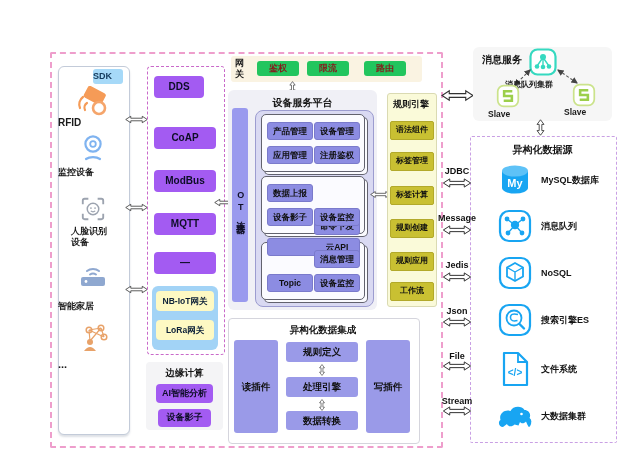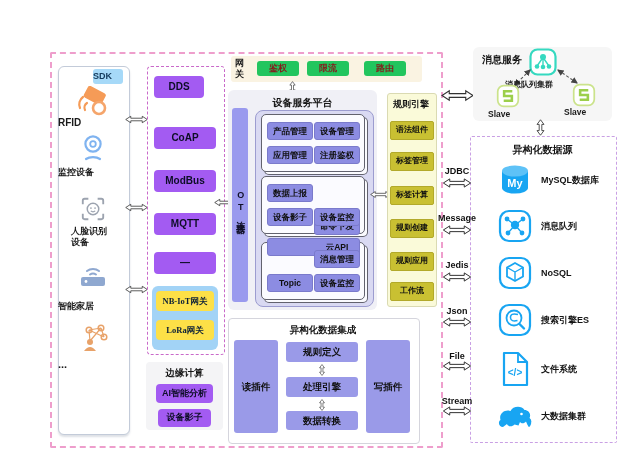--- a/index.html
+++ b/index.html
@@ -7,21 +7,21 @@
           font-family:"Liberation Sans","DejaVu Sans",sans-serif;color:#1a1a1a;}
   .abs{position:absolute;}
   .lbl{position:absolute;font-weight:bold;color:#1a1a1a;text-align:left;}
   .btn{position:absolute;display:flex;align-items:center;justify-content:center;
        font-weight:bold;color:#111;text-align:center;line-height:1.05;}
   .purple{background:#A35BF2;border-radius:4px;font-size:10px;color:#0d0d26;}
   .peri{background:#8C8CE2;border-radius:3px;font-size:8.5px;border:1px solid #7A7ACB;}
   .tall{background:#9A9AE8;border-radius:3px;font-size:9.5px;}
   .yellow{background:#C9C032;border:1px solid #B2A92A;border-radius:2px;font-size:8px;}
   .red{background:#22c55e;border-radius:3px;font-size:9px;color:#841c1c;}
-  .bluebtn{background:#fde047;border-radius:4px;font-size:8.5px;color:#0c2038;font-family:Liberation Serif, serif;}
+  .bluebtn{background:#fef9c3;border-radius:4px;font-size:8.5px;color:#0c2038;}
   .card{position:absolute;background:#FBFBFF;border:1px solid #62626E;border-radius:5px;
         box-shadow:3px 3px 0 -1px #FBFBFF,3px 3px 0 0 #62626E;}
   .panel-title{position:absolute;font-weight:bold;text-align:center;color:#141414;}
   .ds-label{position:absolute;font-size:9px;font-weight:bold;color:#141414;display:flex;align-items:center;}
   .conn-label{position:absolute;font-size:9px;font-weight:bold;color:#111;text-align:center;}
 </style>
 </head>
 <body>
 
 <div class="canvas">

